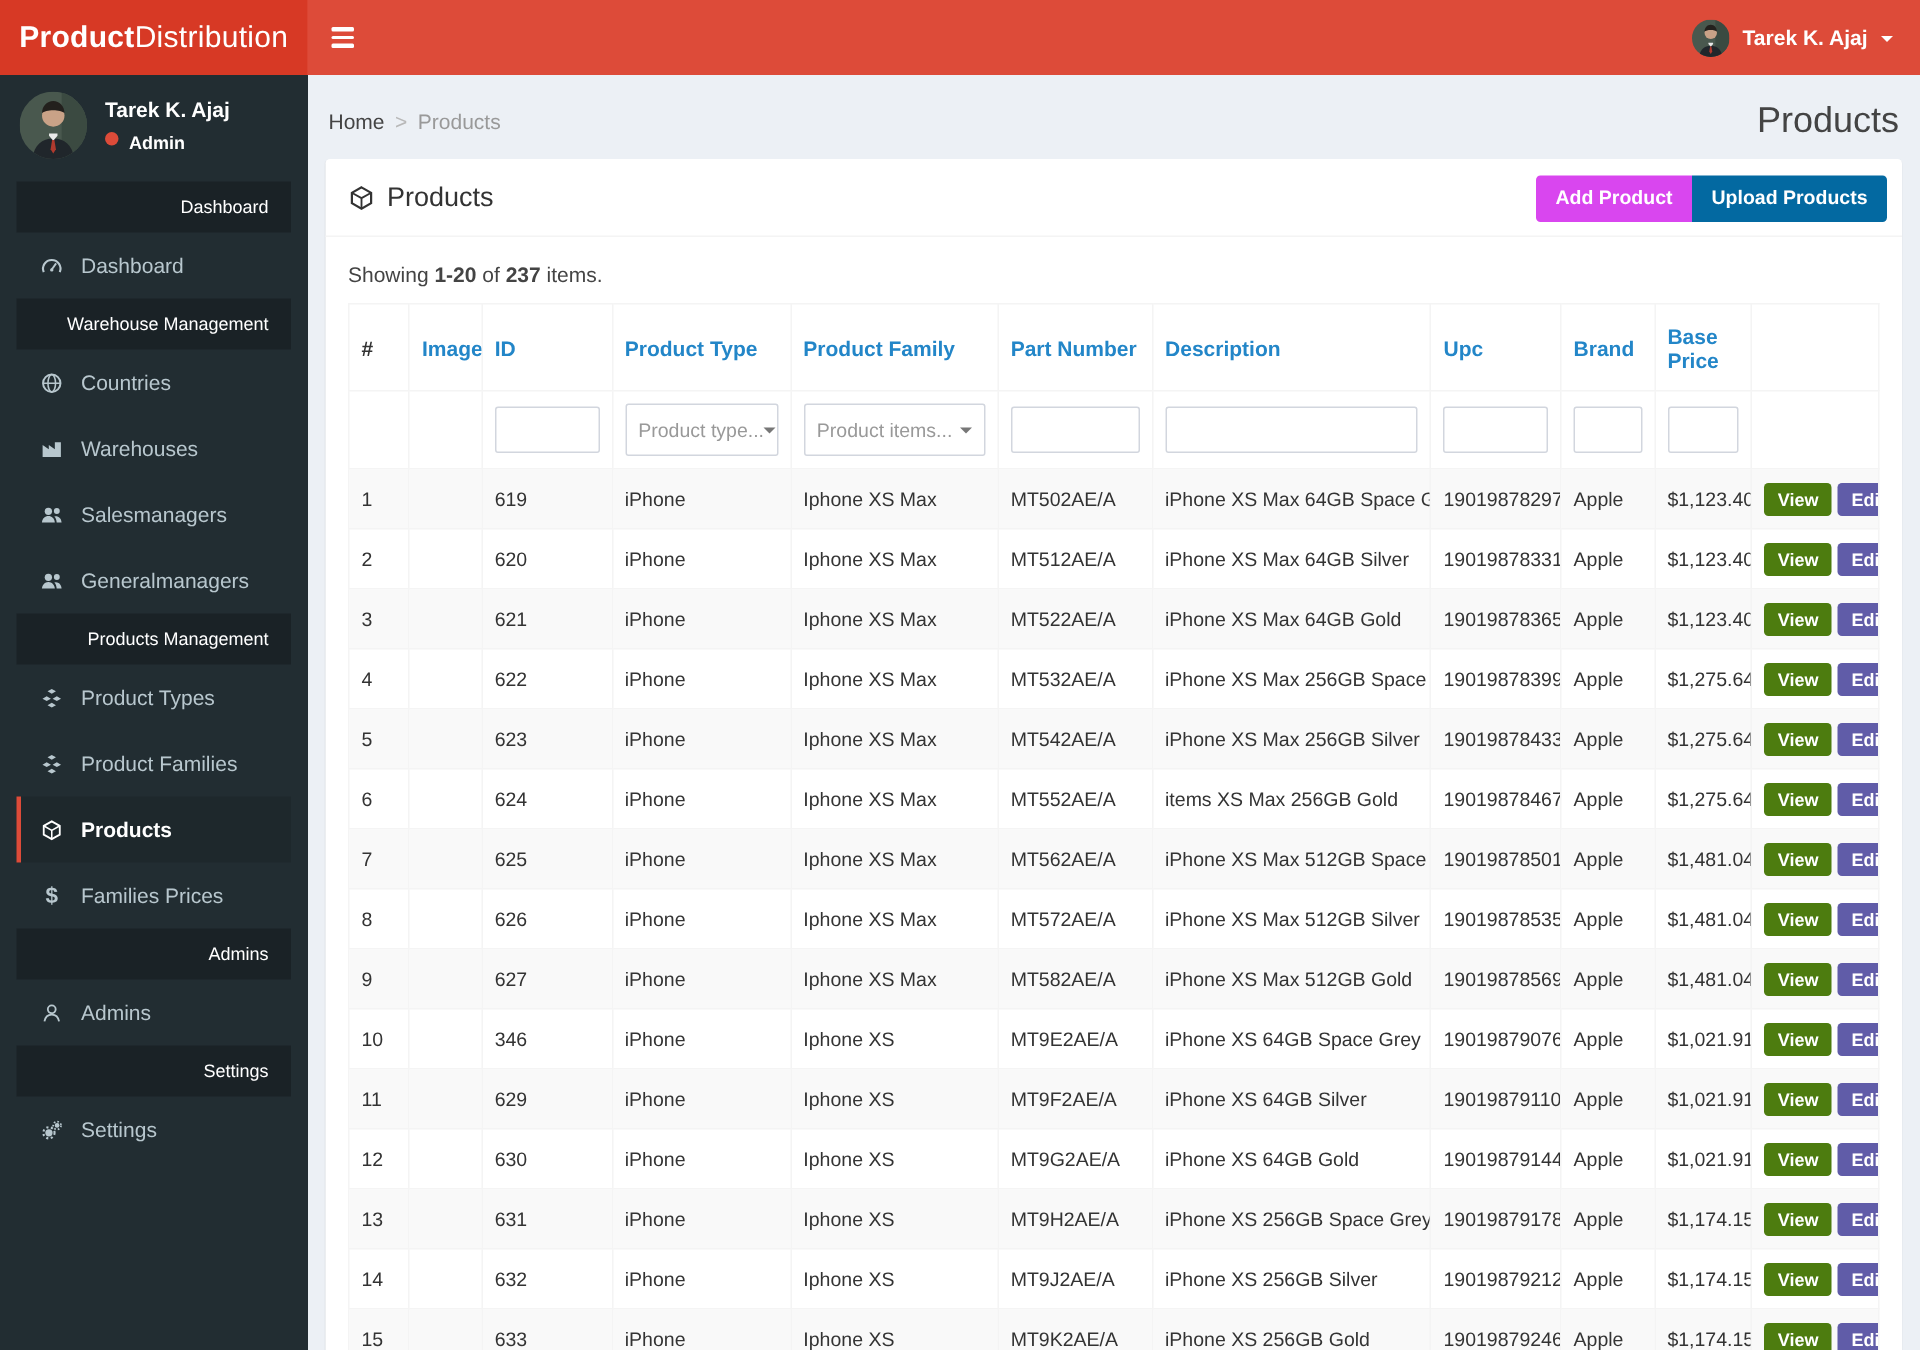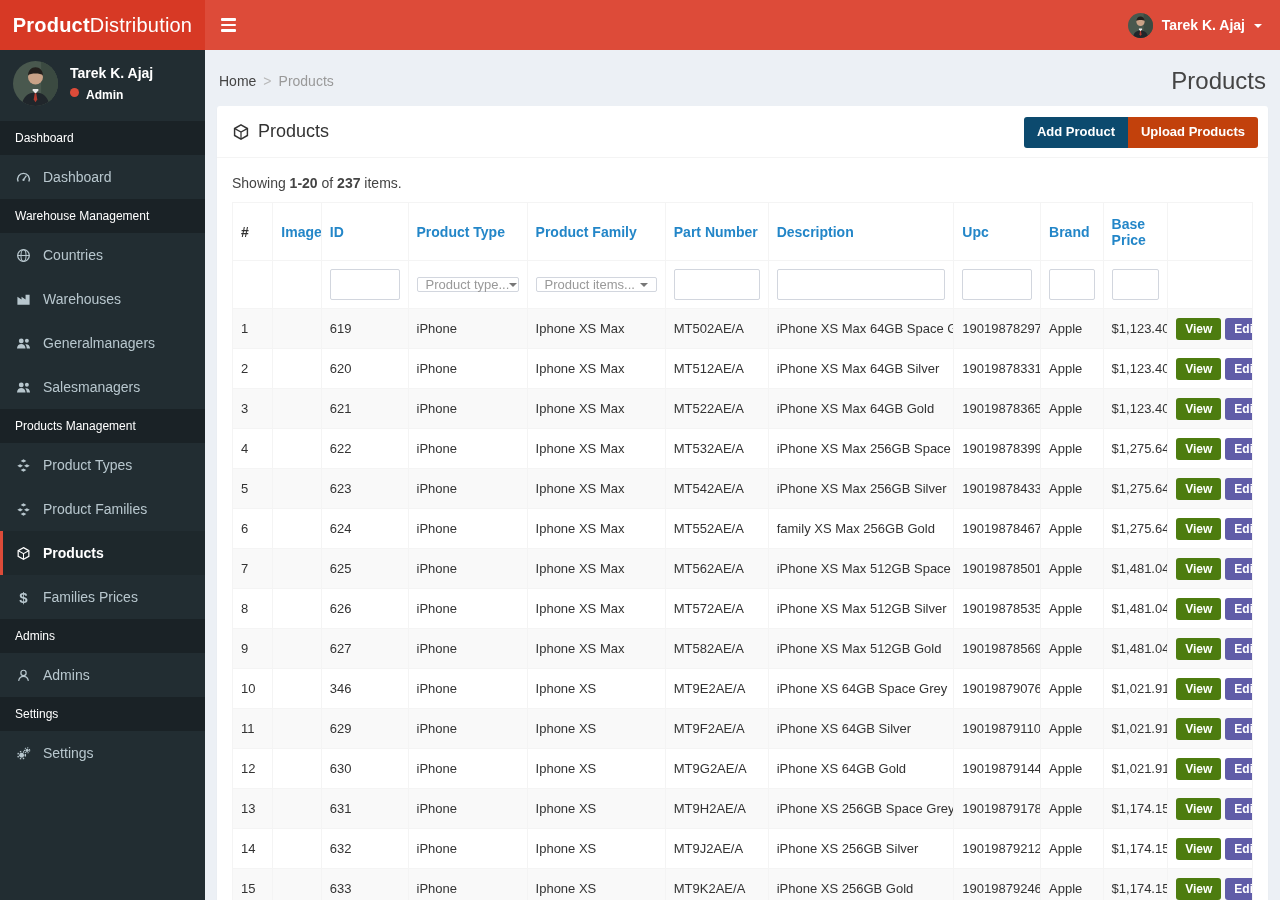--- a/index.html
+++ b/index.html
@@ -23,21 +23,21 @@
   .caret { width:0; height:0; border-left:4px solid transparent; border-right:4px solid transparent;
     border-top:4px solid #fff; margin-top:2px; }
 
   
   .sidebar { position:fixed; top:50px; left:0; bottom:0; width:205px; background:#222d32; z-index:15; }
   .user-panel { display:flex; gap:12px; padding:11px 13px 13px; align-items:center; }
   .avatar-lg { width:45px; height:45px; border-radius:50%; overflow:hidden; flex:0 0 auto; }
   .user-name { color:#fff; font-weight:700; font-size:14px; margin-bottom:7px; }
   .user-role { color:#fff; font-size:12px; font-weight:700; display:flex; gap:7px; }
   .user-role .dot { width:9px; height:9px; background:#dd4b39; border-radius:50%; display:inline-block; }
-  .sidebar-menu { list-style:none; margin:2px 0 0; padding:0; }
+  .sidebar-menu { list-style:none; margin:2px 11px 0; padding:0;text-align:right; }
   .sidebar-menu .header { background:#1a2226; color:#fff; padding:10px 15px; font-size:12px; }
   .sidebar-menu .item { display:flex; align-items:center; gap:11px; padding:14px 15px 14px 12px;
     color:#b8c7ce; font-size:14px; cursor:pointer; border-left:3px solid transparent; }
   .sidebar-menu .item.active { background:#1e282c; color:#fff; border-left-color:#dd4b39; font-weight:700; }
   .icon-sm { width:17px; display:inline-flex; justify-content:center; align-items:center; }
 
   
   .content-wrapper { margin-left:205px; padding-top:50px; }
   .content-header { display:flex; justify-content:space-between; align-items:center; padding:17px 14px 11px; }
   .breadcrumb { font-size:14px; color:#999; }
@@ -46,36 +46,36 @@
   .page-title { font-size:24px; color:#444; font-weight:400; }
 
   .box { background:#fff; margin:0 12px; border-radius:3px; box-shadow:0 1px 1px rgba(0,0,0,.1); min-height:810px; }
   .box-header { position:relative; padding:15px; border-bottom:1px solid #f4f4f4;
     display:flex; align-items:center; gap:8px; }
   .box-title { font-size:18px; color:#333; }
   .box-icon { color:#333; display:inline-flex; }
   .box-tools { position:absolute; right:10px; top:11px; display:flex; }
   .btn { border:none; color:#fff; font-weight:700; font-size:13px; padding:8px 13px;
     cursor:pointer; font-family:inherit; line-height:1.15; }
-  .btn-add { background:#0c4a6e; border-radius:3px 0 0 3px; }
-  .btn-upload { background:#c2410c; border-radius:0 3px 3px 0; }
+  .btn-add { background:#d946ef; border-radius:3px 0 0 3px; }
+  .btn-upload { background:#0369a1; border-radius:0 3px 3px 0; }
 
   .box-body { padding:10px 15px; }
   .summary { font-size:14px; color:#444; margin:7px 0 11px; }
 
   table.grid { width:100%; border-collapse:collapse; table-layout:fixed; color:#333; }
   .grid th, .grid td { border:1px solid #f4f4f4; padding:8px; text-align:left;
     overflow:hidden; white-space:nowrap; font-size:13px; }
   .grid thead th { color:#2386c8; font-weight:700; font-size:14px; height:58px;
     vertical-align:middle; white-space:normal; cursor:pointer; background:#fff; }
   .grid thead th.plain { color:#333; cursor:default; }
   .grid .filter-row td { background:#fff; padding:8px; }
   .filter-input { width:100%; height:31px; border:1px solid #d2d6de; border-radius:2px;
     font-family:inherit; font-size:13px; padding:0 6px; background:#fff; }
-  .select-box { height:15px; border:1px solid #d2d6de; border-radius:2px; background:#fff;
+  .select-box { height:35px; border:1px solid #d2d6de; border-radius:2px; background:#fff;
     display:flex; align-items:center; justify-content:space-between; padding:0 8px;
     color:#999; font-size:13px; cursor:pointer; }
   .caret-dark { width:0; height:0; border-left:4px solid transparent; border-right:4px solid transparent;
     border-top:4px solid #777; }
   tbody tr:nth-child(odd) td { background:#f9f9f9; }
   tbody tr:nth-child(even) td { background:#fff; }
   tbody td { height:40px; }
   .btn-xs { font-size:12px; font-weight:700; padding:4px 9px; border-radius:3px;
     border:none; color:#fff; cursor:pointer; font-family:inherit; }
   .btn-view { background:#4d7c0f; margin-right:4px; }
@@ -172,32 +172,32 @@
       </li>
       <li class="item">
         <span class="icon-sm">
           <svg viewBox="0 0 16 16" width="15" height="15">
             <circle cx="5.6" cy="5.2" r="2.6" fill="currentColor"></circle>
             <path d="M1 13.2c.3-3 2.2-4.6 4.6-4.6s4.3 1.6 4.6 4.6z" fill="currentColor"></path>
             <circle cx="11.6" cy="5" r="2.1" fill="currentColor"></circle>
             <path d="M10.8 8.7c2.3 0 4 1.6 4.2 4.5h-3.5c-.1-1.9-.7-3.4-1.7-4.3z" fill="currentColor"></path>
           </svg>
         </span>
-        <span class="item-label">Generalmanagers</span>
+        <span class="item-label">Salesmanagers</span>
       </li>
       <li class="item">
         <span class="icon-sm">
           <svg viewBox="0 0 16 16" width="15" height="15">
             <circle cx="5.6" cy="5.2" r="2.6" fill="currentColor"></circle>
             <path d="M1 13.2c.3-3 2.2-4.6 4.6-4.6s4.3 1.6 4.6 4.6z" fill="currentColor"></path>
             <circle cx="11.6" cy="5" r="2.1" fill="currentColor"></circle>
             <path d="M10.8 8.7c2.3 0 4 1.6 4.2 4.5h-3.5c-.1-1.9-.7-3.4-1.7-4.3z" fill="currentColor"></path>
           </svg>
         </span>
-        <span class="item-label">Salesmanagers</span>
+        <span class="item-label">Generalmanagers</span>
       </li>
       <li class="header">Products Management</li>
       <li class="item">
         <span class="icon-sm">
           <svg viewBox="0 0 16 16" width="15" height="15">
             <path d="M8 1.4 11 3.1 8 4.8 5 3.1zM4.4 6.6l3 1.7-3 1.7-3-1.7zM11.6 6.6l3 1.7-3 1.7-3-1.7zM8 11.2l3 1.7-3 1.7-3-1.7z" fill="currentColor"></path>
           </svg>
         </span>
         <span class="item-label">Product Types</span>
       </li>
@@ -393,21 +393,21 @@
               <td>$1,275.64</td>
               <td><button class="btn-xs btn-view">View</button><button class="btn-xs btn-edit">Edit</button></td>
             </tr>
             <tr>
               <td>6</td>
               <td></td>
               <td>624</td>
               <td>iPhone</td>
               <td>Iphone XS Max</td>
               <td>MT552AE/A</td>
-              <td>family XS Max 256GB Gold</td>
+              <td>items XS Max 256GB Gold</td>
               <td>190198784674</td>
               <td>Apple</td>
               <td>$1,275.64</td>
               <td><button class="btn-xs btn-view">View</button><button class="btn-xs btn-edit">Edit</button></td>
             </tr>
             <tr>
               <td>7</td>
               <td></td>
               <td>625</td>
               <td>iPhone</td>

